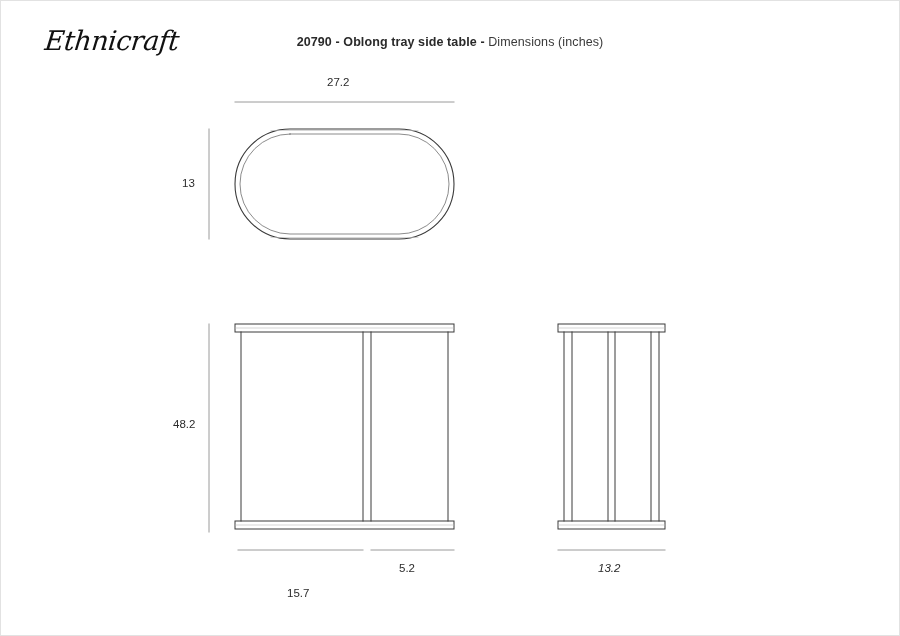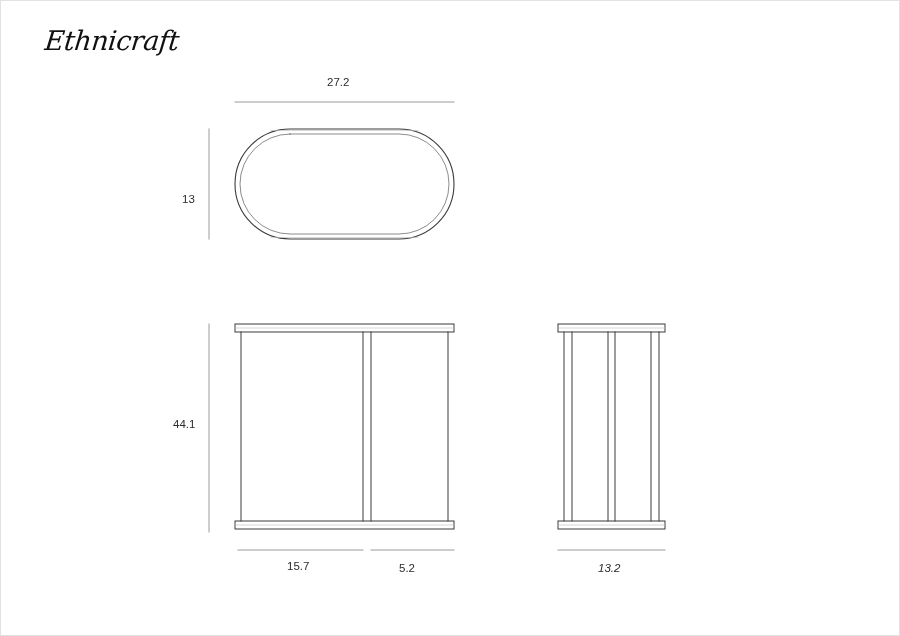--- a/index.html
+++ b/index.html
@@ -64,20 +64,25 @@
     white-space: nowrap;
   }
 </style>
 </head>
 <body>
 
 <div id="sheet">
 
   <div class="logo">Ethnicraft</div>
 
+  <div class="title">
+    <span class="bold">20790 - Oblong tray side table</span>
+    <span class="bold">-</span>
+    <span class="light">Dimensions (inches)</span>
+  </div>
 
   <svg class="drawing" viewBox="0 0 900 636" xmlns="http://www.w3.org/2000/svg">
     <g fill="none" stroke="#3a3a3a" stroke-width="1" stroke-linecap="square">
 
       <g>
 
         <rect x="234" y="128" width="219" height="110" rx="55" ry="55" stroke="#3a3a3a" stroke-width="1.1"></rect>
 
         <rect x="239" y="133" width="209" height="100" rx="50" ry="50" stroke="#5a5a5a" stroke-width="0.7"></rect>
 
@@ -137,23 +142,23 @@
 
       <g stroke="#8f8f8f" stroke-width="0.9">
         <line x1="557" y1="549" x2="664" y2="549"></line>
       </g>
 
     </g>
   </svg>
 
   <div class="dimlabel" style="left:326px; top:75px;">27.2</div>
 
-  <div class="dimlabel" style="left:181px; top:192px;">13</div>
+  <div class="dimlabel" style="left:181px; top:176px;">13</div>
 
-  <div class="dimlabel" style="left:172px; top:417px;">44.1</div>
+  <div class="dimlabel" style="left:172px; top:417px;">48.2</div>
 
-  <div class="dimlabel" style="left:286px; top:559px;">15.7</div>
+  <div class="dimlabel" style="left:286px; top:586px;">15.7</div>
 
   <div class="dimlabel" style="left:398px; top:561px;">5.2</div>
 
   <div class="dimlabel" style="left:597px; top:561px;font-style:italic;">13.2</div>
 
 </div>
 
 </body></html>

